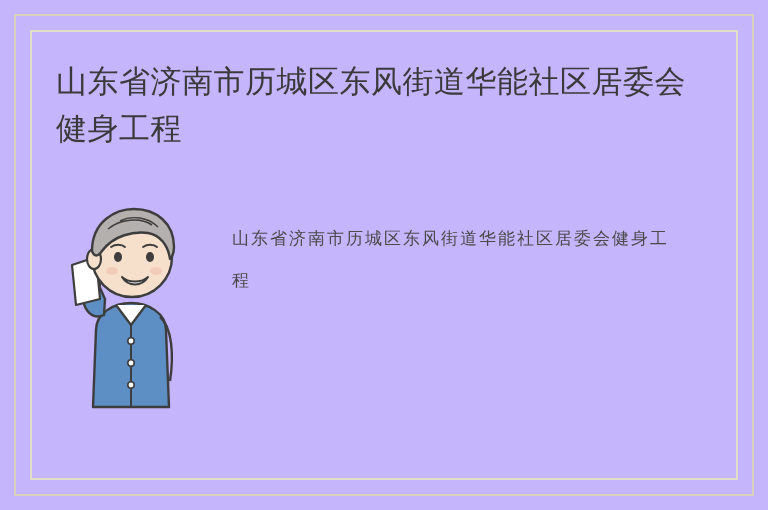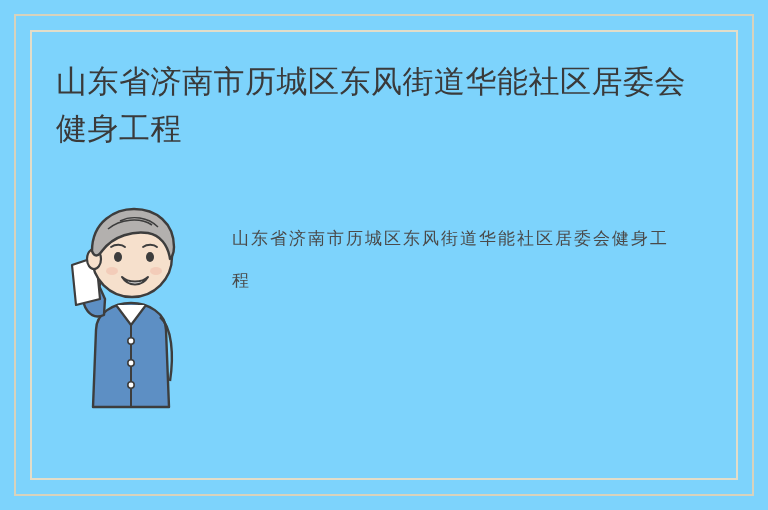--- a/index.html
+++ b/index.html
@@ -12,21 +12,21 @@
     background: #fdf9ec;
     font-family: "Liberation Sans", sans-serif;
     overflow: hidden;
   }
   .card {
     position: absolute;
     left: 0;
     top: 0;
     width: 768px;
     height: 510px;
-    background: #7dd3fc;
+    background: #c4b5fd;
     box-sizing: border-box;
   }
   .frame-outer {
     position: absolute;
     left: 14px;
     top: 14px;
     right: 14px;
     bottom: 14px;
     border: 2px solid #d8d2bc;
     box-sizing: border-box;

